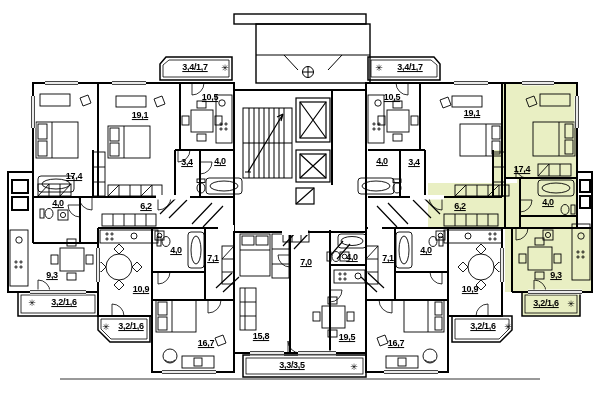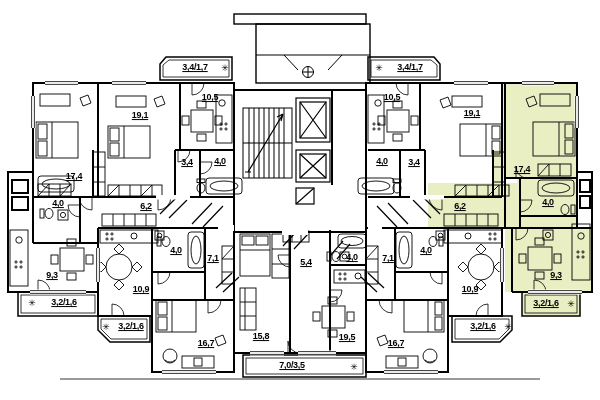--- a/index.html
+++ b/index.html
@@ -428,24 +428,24 @@
   <span class="lbl" style="left:52px;top:276px">9,3</span>
   <span class="lbl" style="left:64px;top:303px">3,2/1,6</span>
   <span class="snow" style="left:32px;top:303px">✳</span>
   <span class="lbl" style="left:141px;top:290px">10,9</span>
   <span class="lbl" style="left:176px;top:251px">4,0</span>
   <span class="lbl" style="left:213px;top:259px">7,1</span>
   <span class="lbl" style="left:206px;top:344px">16,7</span>
   <span class="lbl" style="left:131px;top:327px">3,2/1,6</span>
   <span class="snow" style="left:106px;top:327px">✳</span>
   <span class="lbl" style="left:261px;top:337px">15,8</span>
-  <span class="lbl" style="left:306px;top:263px">5,4</span>
+  <span class="lbl" style="left:306px;top:263px">7,0</span>
   <span class="lbl" style="left:352px;top:258px">4,0</span>
   <span class="lbl" style="left:347px;top:338px">19,5</span>
-  <span class="lbl" style="left:292px;top:366px">7,0/3,5</span>
+  <span class="lbl" style="left:292px;top:366px">3,3/3,5</span>
   <span class="snow" style="left:354px;top:367px">✳</span>
   <span class="lbl" style="left:410px;top:68px">3,4/1,7</span>
   <span class="snow" style="left:379px;top:68px">✳</span>
   <span class="lbl" style="left:392px;top:98px">10,5</span>
   <span class="lbl" style="left:472px;top:114px">19,1</span>
   <span class="lbl" style="left:414px;top:163px">3,4</span>
   <span class="lbl" style="left:382px;top:162px">4,0</span>
   <span class="lbl" style="left:522px;top:170px">17,4</span>
   <span class="lbl" style="left:460px;top:207px">6,2</span>
   <span class="lbl" style="left:548px;top:203px">4,0</span>

